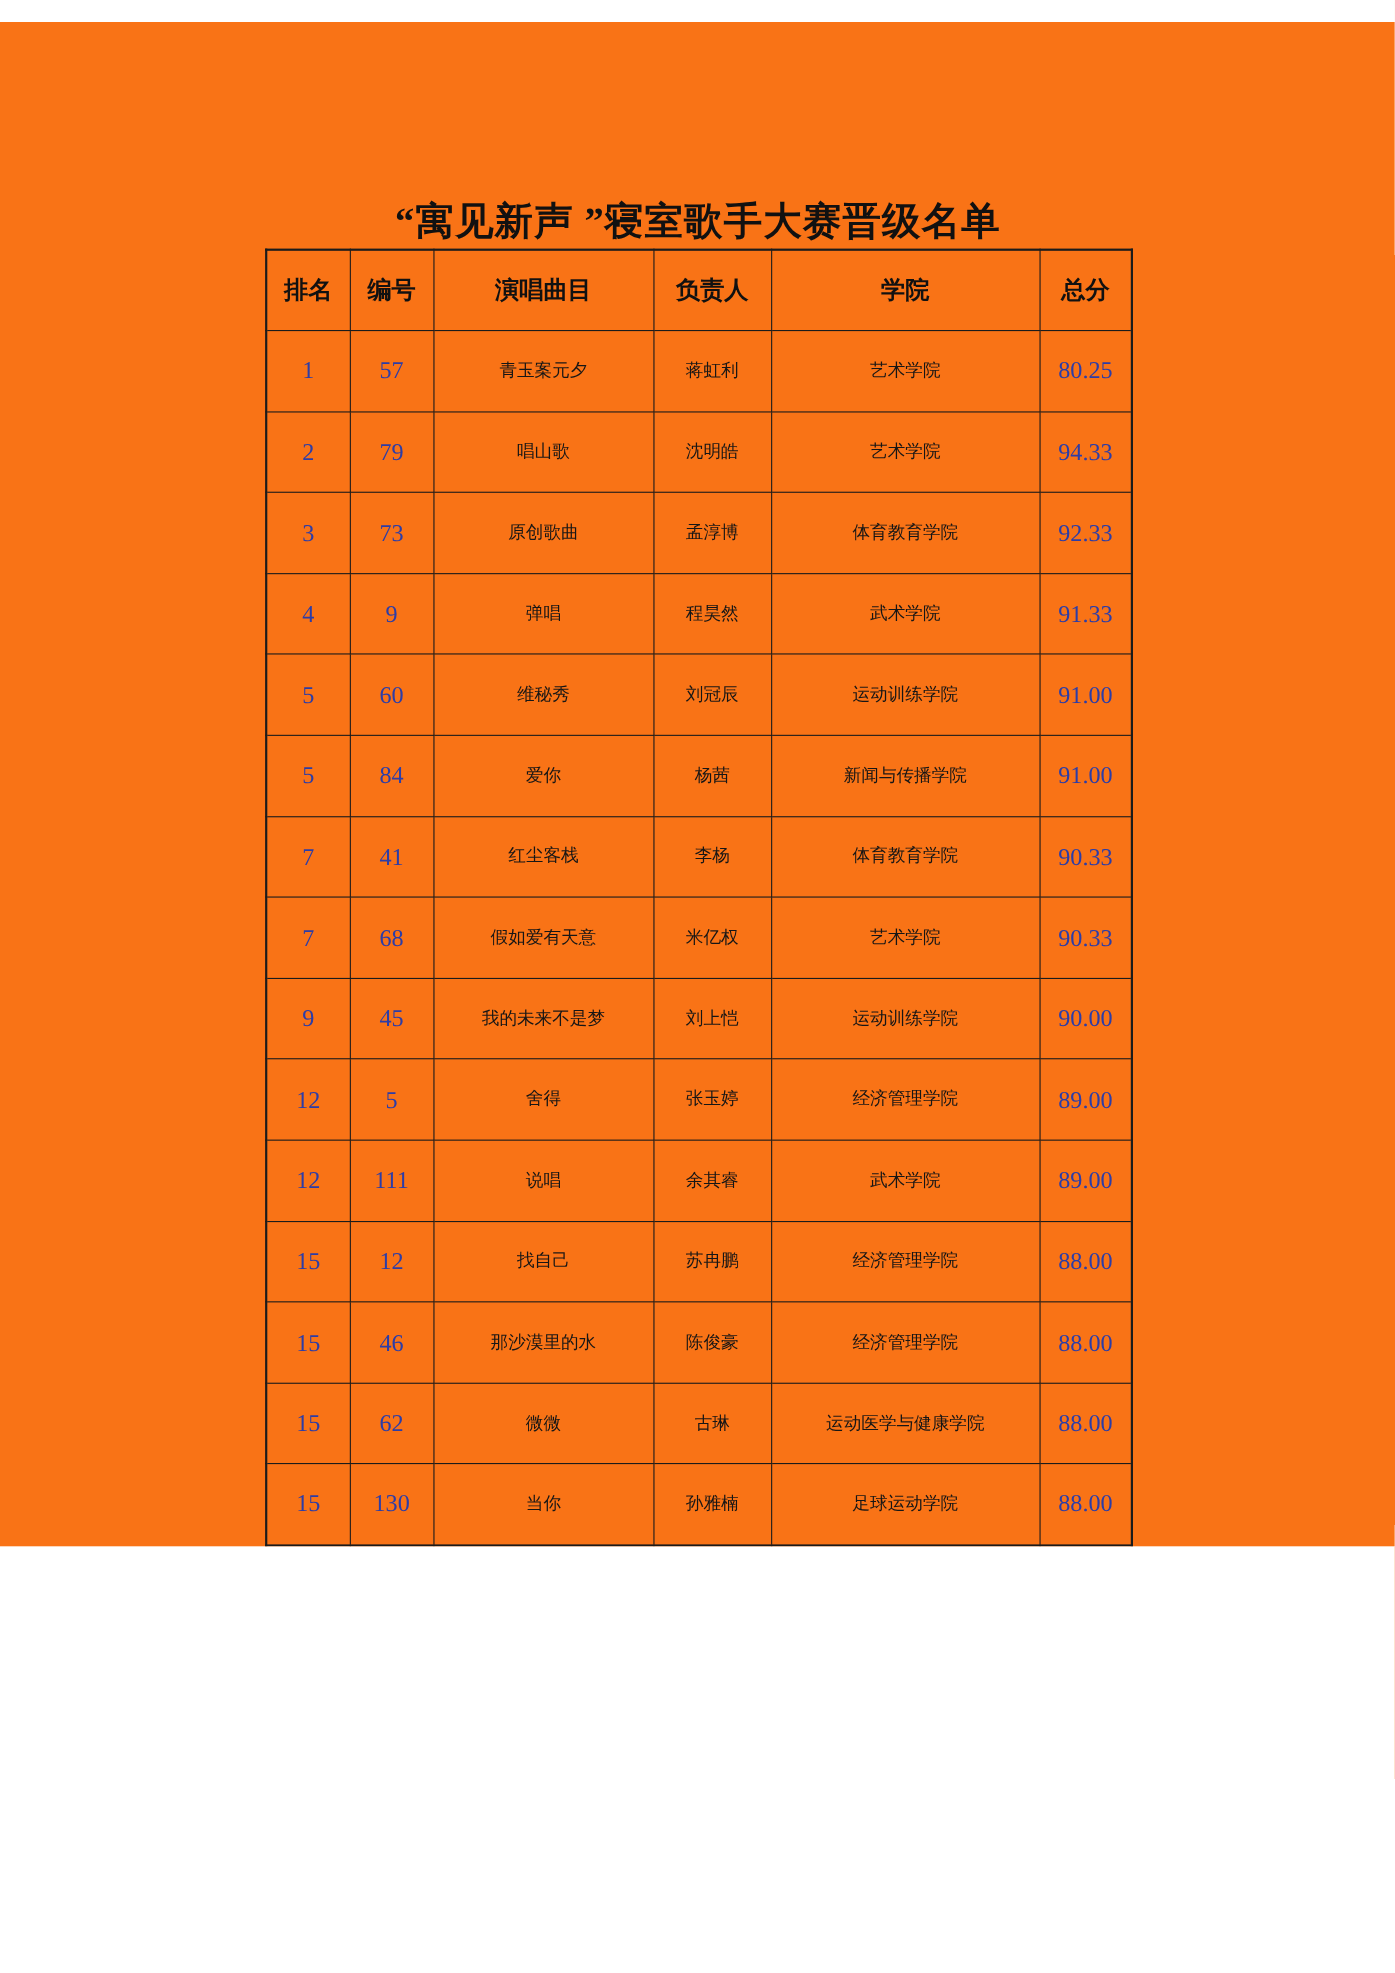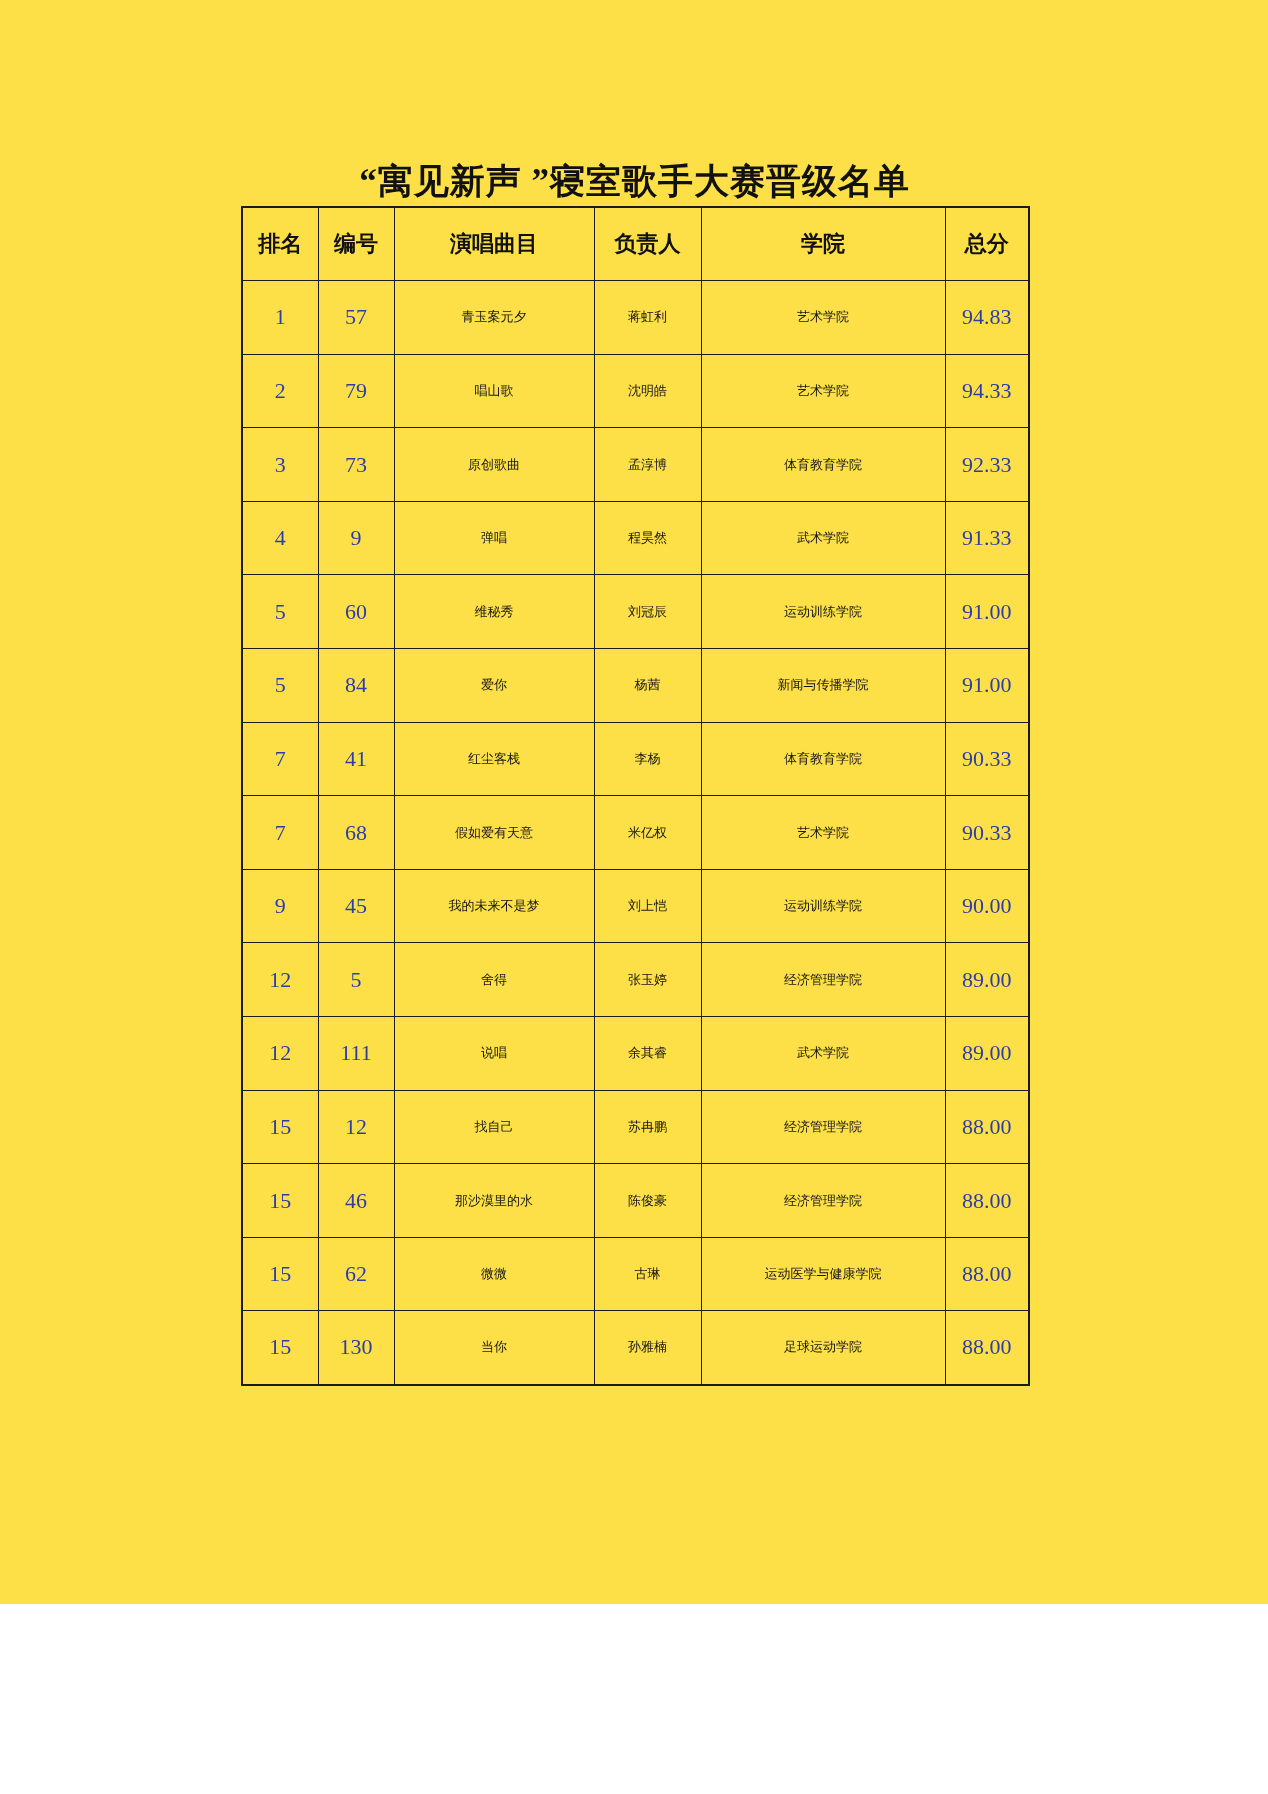--- a/index.html
+++ b/index.html
@@ -4,23 +4,24 @@
 <style>
   html, body {
     margin: 0;
     padding: 0;
     background: #ffffff;
     font-family: "Liberation Serif", "DejaVu Serif", serif;
   }
   .page {
     position: relative;
     width: 1268px;
-    height: 1604px;
-    background: #fde047;
+    height: 1386px;
+    background: #f97316;
     overflow: hidden;
+    margin-top: 20px;
   }
   .doc-title {
     position: absolute;
     top: 160px;
     left: 241px;
     width: 787px;
     height: 44px;
     line-height: 44px;
     text-align: center;
     font-size: 35px;
@@ -50,21 +51,21 @@
   table.results tr {
     height: 73.6px;
   }
   table.results th {
     font-size: 22px;
     font-weight: bold;
     color: #111111;
     font-family: "Liberation Sans", "DejaVu Sans", sans-serif;
   }
   td.cjk {
-    font-size: 13px;
+    font-size: 16px;
     color: #161616;
     font-family: Liberation Sans, sans-serif;
   }
   td.num {
     font-size: 22px;
     color: #2c3da8;
     font-family: "Liberation Serif", "DejaVu Serif", serif;
   }
 </style>
 </head>
@@ -94,21 +95,21 @@
       </tr>
     </thead>
     <tbody id="results-body">
 
     <tr>
           <td class="num">1</td>
           <td class="num">57</td>
           <td class="cjk">青玉案元夕</td>
           <td class="cjk">蒋虹利</td>
           <td class="cjk">艺术学院</td>
-          <td class="num">94.83</td>
+          <td class="num">80.25</td>
         </tr>
         <tr>
           <td class="num">2</td>
           <td class="num">79</td>
           <td class="cjk">唱山歌</td>
           <td class="cjk">沈明皓</td>
           <td class="cjk">艺术学院</td>
           <td class="num">94.33</td>
         </tr>
         <tr>

